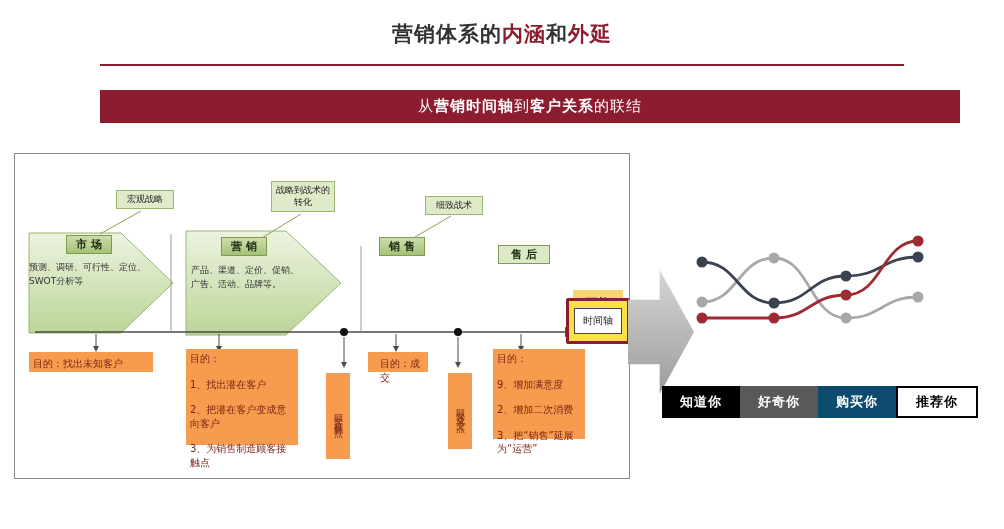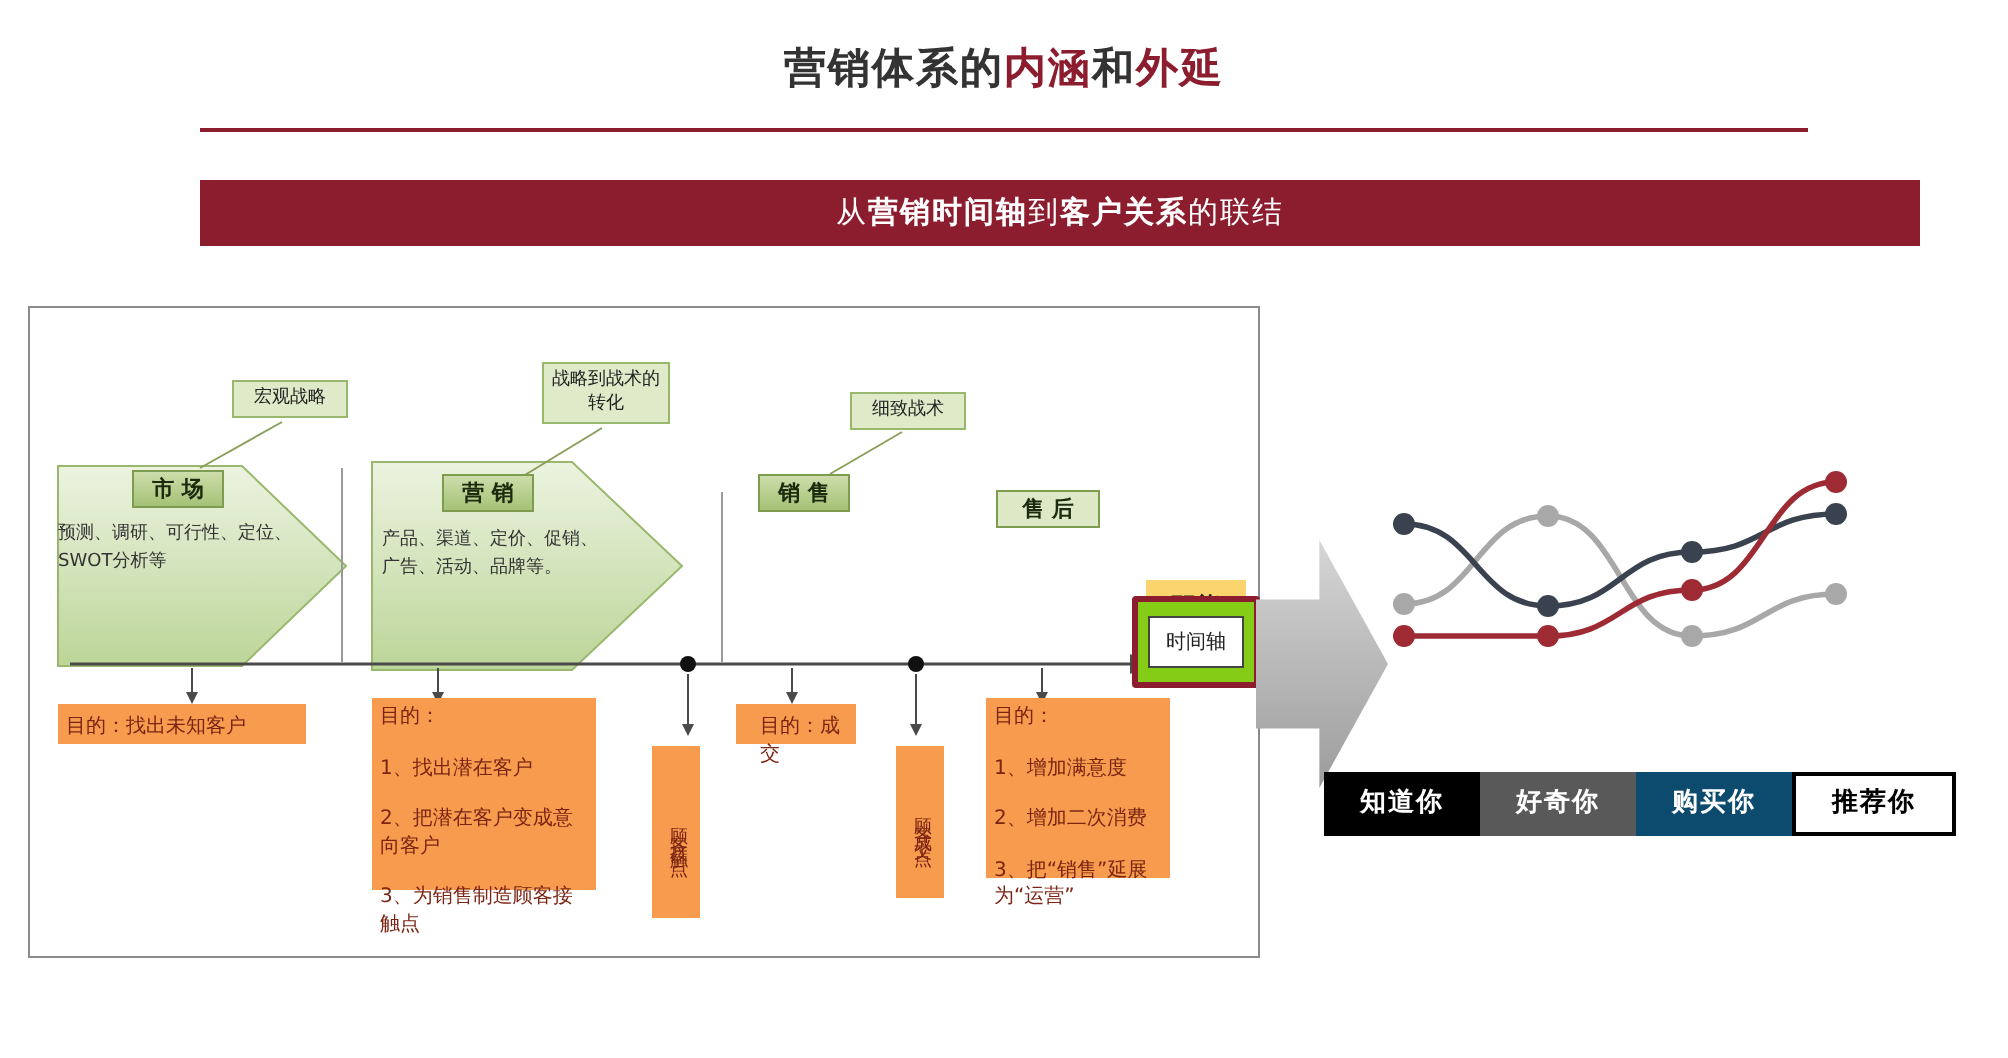--- a/index.html
+++ b/index.html
@@ -34,21 +34,21 @@
   .goal{position:absolute;background:#f79c4e;color:#7b2413;font-size:10px;line-height:1.35;
         box-sizing:border-box;padding:3px 4px;}
   .goal .gi{margin-top:12px;}
   .tp{position:absolute;background:#f79c4e;display:flex;align-items:center;justify-content:center;
       box-sizing:border-box;}
   .vtext{writing-mode:vertical-rl;text-orientation:upright;letter-spacing:4px;font-size:9px;
          color:#7b2413;}
   .role{position:absolute;background:#fbd46e;color:#222;font-size:12px;font-weight:bold;
         text-align:center;line-height:26px;}
   .taxis-hl{position:absolute;border:3px solid #8c1d2f;border-radius:2px;
-            display:flex;align-items:center;justify-content:center;background:#84cc16;}
+            display:flex;align-items:center;justify-content:center;background:#fde047;}
   .taxis{border:1px solid #444;background:#fff;font-size:10px;color:#222;padding:5px 8px;}
 
   
   .big-arrow{position:absolute;left:628px;top:270px;width:66px;height:124px;
              background:linear-gradient(180deg,#d6d6d6,#9c9c9c);
              clip-path:polygon(0 24%,48% 24%,48% 0,100% 50%,48% 100%,48% 76%,0 76%);}
   #stage-chart{position:absolute;left:680px;top:225px;}
   .stages{position:absolute;left:662px;top:386px;height:32px;display:flex;}
   .stage{width:78px;height:32px;box-sizing:border-box;font-size:13px;font-weight:bold;
          text-align:center;line-height:32px;letter-spacing:1px;}
@@ -140,21 +140,21 @@
     </div>
 
     <div class="goal" style="left:353px;top:198px;width:60px;height:20px;padding-top:5px;padding-left:12px;">目的：成交</div>
 
     <div class="tp" style="left:433px;top:219px;width:24px;height:76px;">
       <span class="vtext">顾客成交点</span>
     </div>
 
     <div class="goal" style="left:478px;top:195px;width:92px;height:90px;">
       <div>目的：</div>
-      <div class="gi">1、增加满意度</div>
+      <div class="gi">9、增加满意度</div>
       <div class="gi">2、增加二次消费</div>
       <div class="gi">3、把“销售”延展为“运营”</div>
     </div>
 
     <div class="taxis-hl" style="left:551px;top:144px;width:58px;height:40px;">
       <div class="taxis">时间轴</div>
     </div>
   </div>
 
   <div class="big-arrow"></div>

